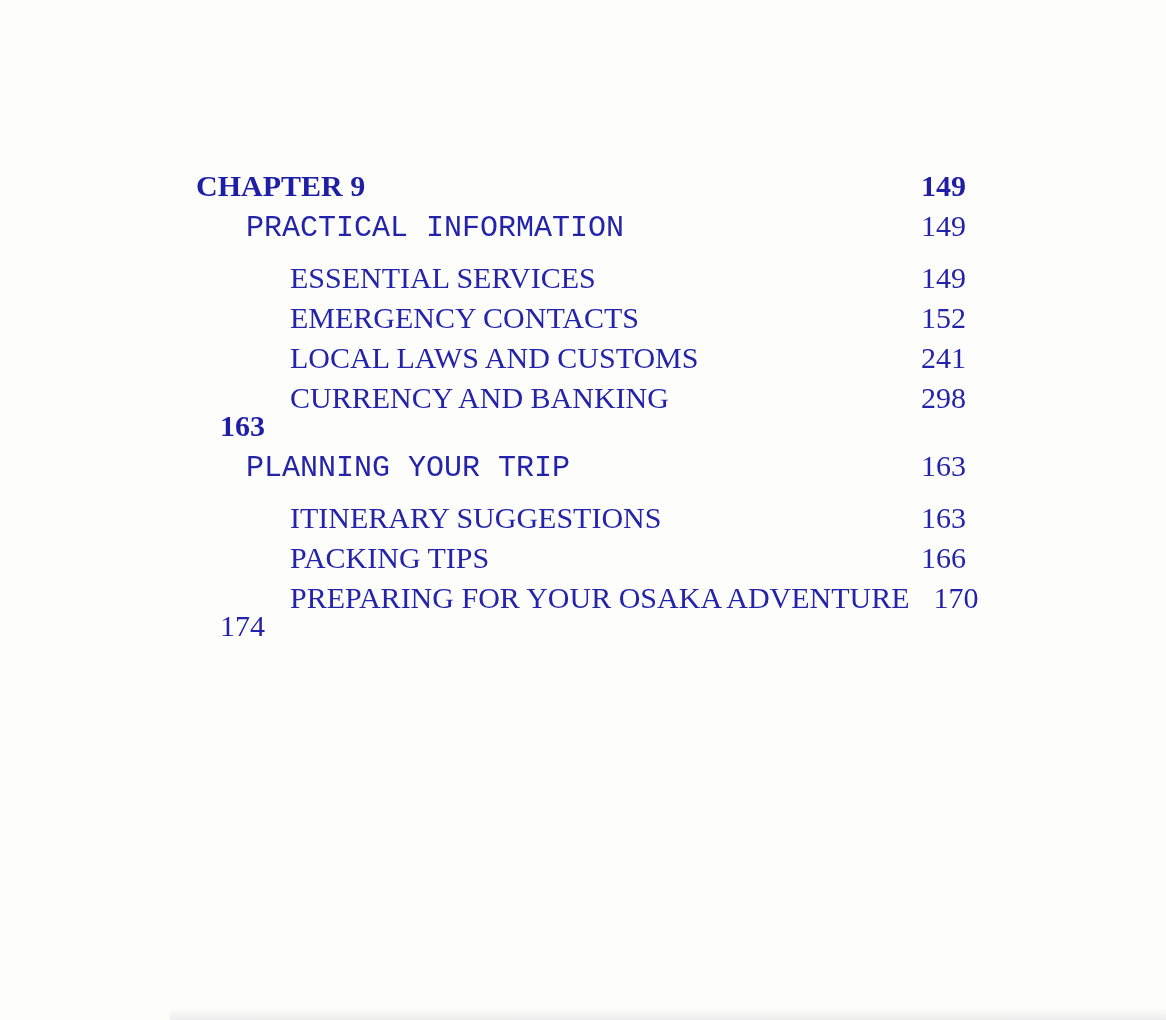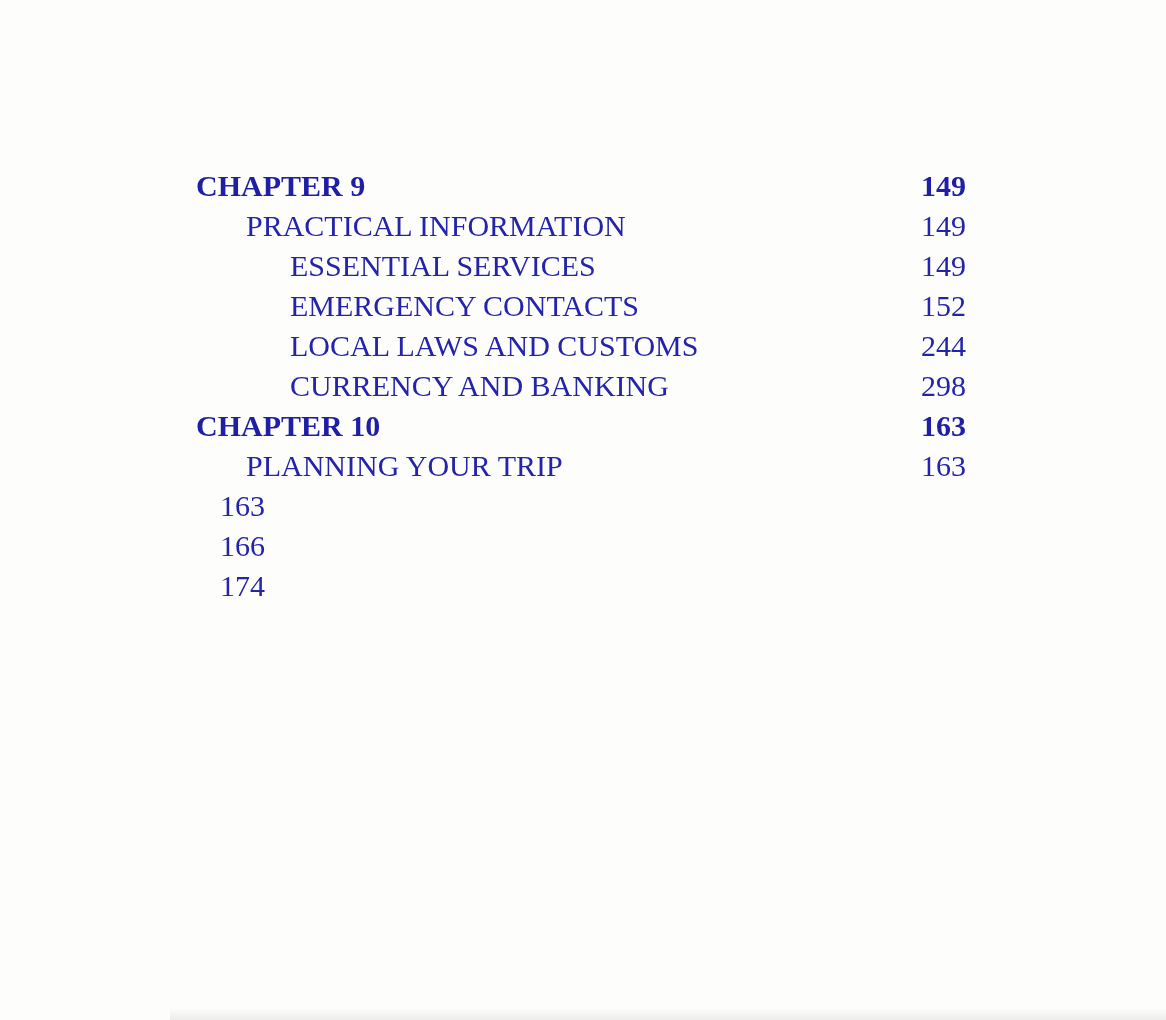--- a/index.html
+++ b/index.html
@@ -28,22 +28,22 @@
     line-height: 40px;
     color: #2424aa;
     font-size: 30px;
     white-space: nowrap;
     cursor: pointer;
   }
   .toc-row.bold {
     font-weight: bold;
     color: #1f1fa5;
   }
-  .toc-row.level-1 .toc-label { padding-left: 50px; }
-  .toc-row.level-2 .toc-label { padding-left: 94px; }
+  .toc-row.level-1 .toc-label { padding-left: 50px; font-family: Liberation Mono, monospace; }
+  .toc-row.level-2 .toc-label { padding-left: 94px; margin-top: 12px; }
   .toc-label {
     letter-spacing: 0px;
   }
   .toc-page {
     padding-left: 24px;
   }
   .bottom-shadow {
     position: absolute;
     left: 170px;
     right: 0;
@@ -69,38 +69,43 @@
       <div class="toc-row level-2">
         <span class="toc-label">ESSENTIAL SERVICES</span>
         <span class="toc-page">149</span>
       </div>
       <div class="toc-row level-2">
         <span class="toc-label">EMERGENCY CONTACTS</span>
         <span class="toc-page">152</span>
       </div>
       <div class="toc-row level-2">
         <span class="toc-label">LOCAL LAWS AND CUSTOMS</span>
-        <span class="toc-page">244</span>
+        <span class="toc-page">241</span>
       </div>
       <div class="toc-row level-2">
         <span class="toc-label">CURRENCY AND BANKING</span>
         <span class="toc-page">298</span>
       </div>
       <div class="toc-row level-0 bold">
-        <span class="toc-label">CHAPTER 10</span>
         <span class="toc-page">163</span>
       </div>
       <div class="toc-row level-1">
         <span class="toc-label">PLANNING YOUR TRIP</span>
         <span class="toc-page">163</span>
       </div>
       <div class="toc-row level-2">
+        <span class="toc-label">ITINERARY SUGGESTIONS</span>
         <span class="toc-page">163</span>
       </div>
       <div class="toc-row level-2">
+        <span class="toc-label">PACKING TIPS</span>
         <span class="toc-page">166</span>
+      </div>
+      <div class="toc-row level-2">
+        <span class="toc-label">PREPARING FOR YOUR OSAKA ADVENTURE</span>
+        <span class="toc-page">170</span>
       </div>
       <div class="toc-row level-1">
         <span class="toc-page">174</span>
       </div>
     </div>
   <div class="bottom-shadow"></div>
 </div>
 
 </body></html>

